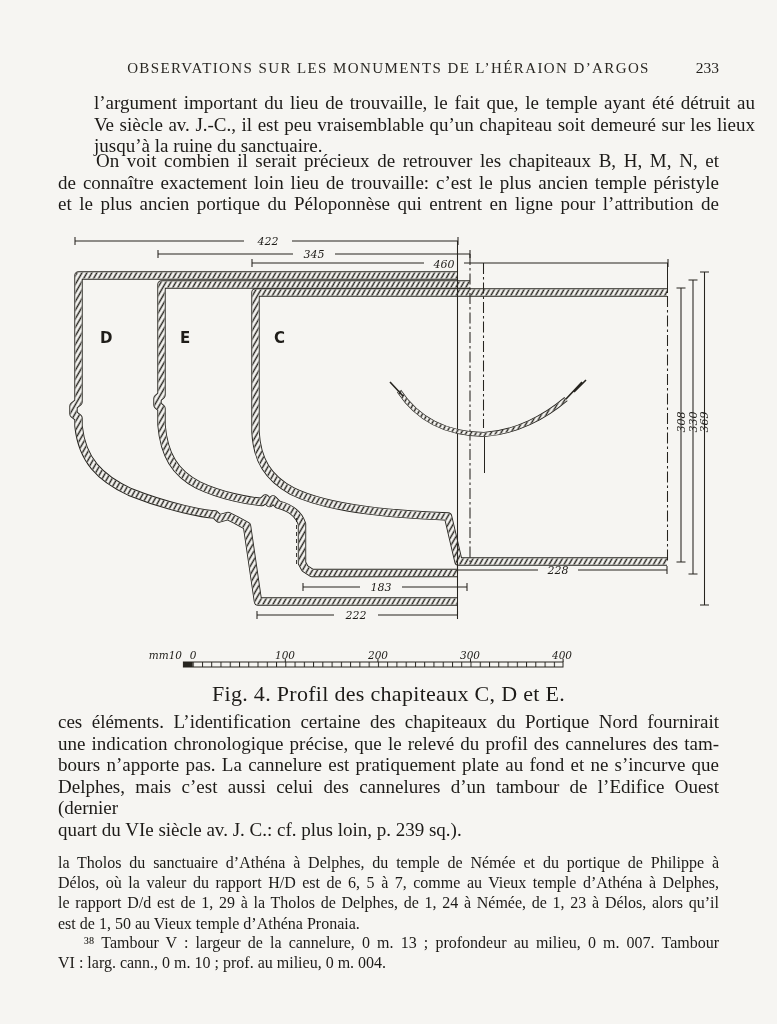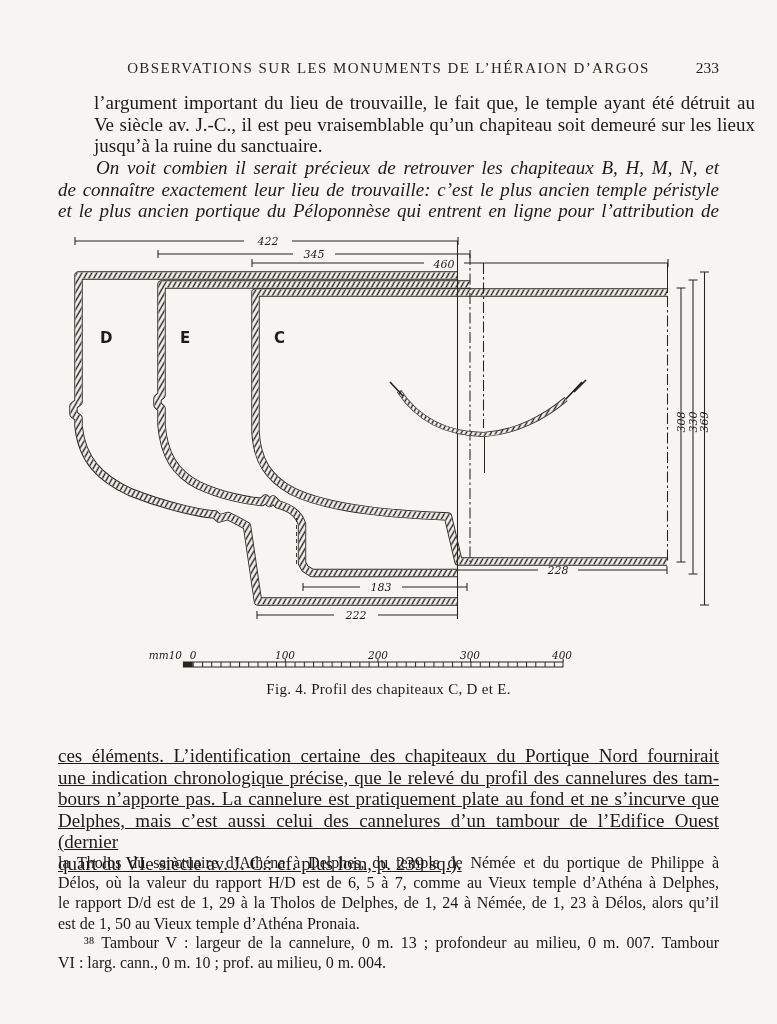--- a/index.html
+++ b/index.html
@@ -10,25 +10,25 @@
   }
   .header{position:absolute;top:60px;left:58px;width:661px;}
   .h-title{display:block;text-align:center;font-size:15px;letter-spacing:1.4px;color:#2a2823;}
   .h-num{position:absolute;right:0;top:-1px;font-size:15.5px;}
   .textblock{position:absolute;left:58px;width:661px;font-size:19px;line-height:21.5px;color:#1d1b18;}
   .fnblock{position:absolute;left:58px;width:661px;font-size:16px;line-height:20.2px;color:#1d1b18;}
   .bodyline{text-align:justify;text-align-last:justify;white-space:normal;}
   .bodyline.left{text-align-last:left;}
   .bodyline.indent{text-indent:38px;}
   .bodyline.indent-sm{text-indent:26px;}
-  #p1{top:92px;margin-left:36px;} #p2{top:157px;font-style:italic;} #p3{top:745px;text-decoration:underline;}
+  #p1{top:92px;margin-left:36px;} #p2{top:150px;} #p3{top:711px;}
   #f1{top:853px;} #f2{top:933px;}
   .figwrap{position:absolute;top:230px;left:0;width:617px;height:470px;}
   .figcaption{position:absolute;top:681px;left:58px;width:661px;text-align:center;
-    font-size:15px;letter-spacing:.3px;color:#1d1b18;}
+    font-size:22px;letter-spacing:.3px;color:#1d1b18;}
   
   .pw{stroke:#26241f;stroke-width:8.4;fill:none;stroke-linejoin:round;stroke-linecap:butt;}
   .pm{stroke:#f6f5f2;stroke-width:6.6;fill:none;stroke-linejoin:round;}
   .ph{stroke:url(#h);stroke-width:6.2;fill:none;stroke-linejoin:round;}
   .vw{stroke:#26241f;stroke-width:5;fill:none;} .vm{stroke:#f6f5f2;stroke-width:3.4;fill:none;}
   .vh{stroke:url(#h);stroke-width:3.2;fill:none;}
   .tl{stroke:#26241f;stroke-width:1.05;fill:none;}
   .t2{stroke:#26241f;stroke-width:1.6;fill:none;}
   .dd{stroke-dasharray:11 3 2.5 3;}
   .dsh{stroke-dasharray:4 3;stroke-width:.9;}
@@ -45,21 +45,21 @@
 </div>
 
 <div id="p1" class="textblock">
   <div class="bodyline">l’argument important du lieu de trouvaille, le fait que, le temple ayant été détruit au</div>
   <div class="bodyline">Ve siècle av. J.-C., il est peu vraisemblable qu’un chapiteau soit demeuré sur les lieux</div>
   <div class="bodyline left">jusqu’à la ruine du sanctuaire.</div>
 </div>
 
 <div id="p2" class="textblock">
   <div class="bodyline indent">On voit combien il serait précieux de retrouver les chapiteaux B, H, M, N, et</div>
-  <div class="bodyline">de connaître exactement leur lieu de trouvaille: c’est le plus ancien temple péristyle</div>
+  <div class="bodyline">de connaître exactement loin lieu de trouvaille: c’est le plus ancien temple péristyle</div>
   <div class="bodyline">et le plus ancien portique du Péloponnèse qui entrent en ligne pour l’attribution de</div>
 </div>
 
 <div class="figwrap">
 <svg width="777" height="470" viewBox="0 0 777 470" xmlns="http://www.w3.org/2000/svg">
   <defs>
     <pattern id="h" patternUnits="userSpaceOnUse" width="4.3" height="8" patternTransform="rotate(30)">
       <line x1="2.1" y1="-2" x2="2.1" y2="10" stroke="#26241f" stroke-width="1.45"></line>
     </pattern>
     <pattern id="rl" patternUnits="userSpaceOnUse" x="192.7" y="432" width="9.26" height="6">

